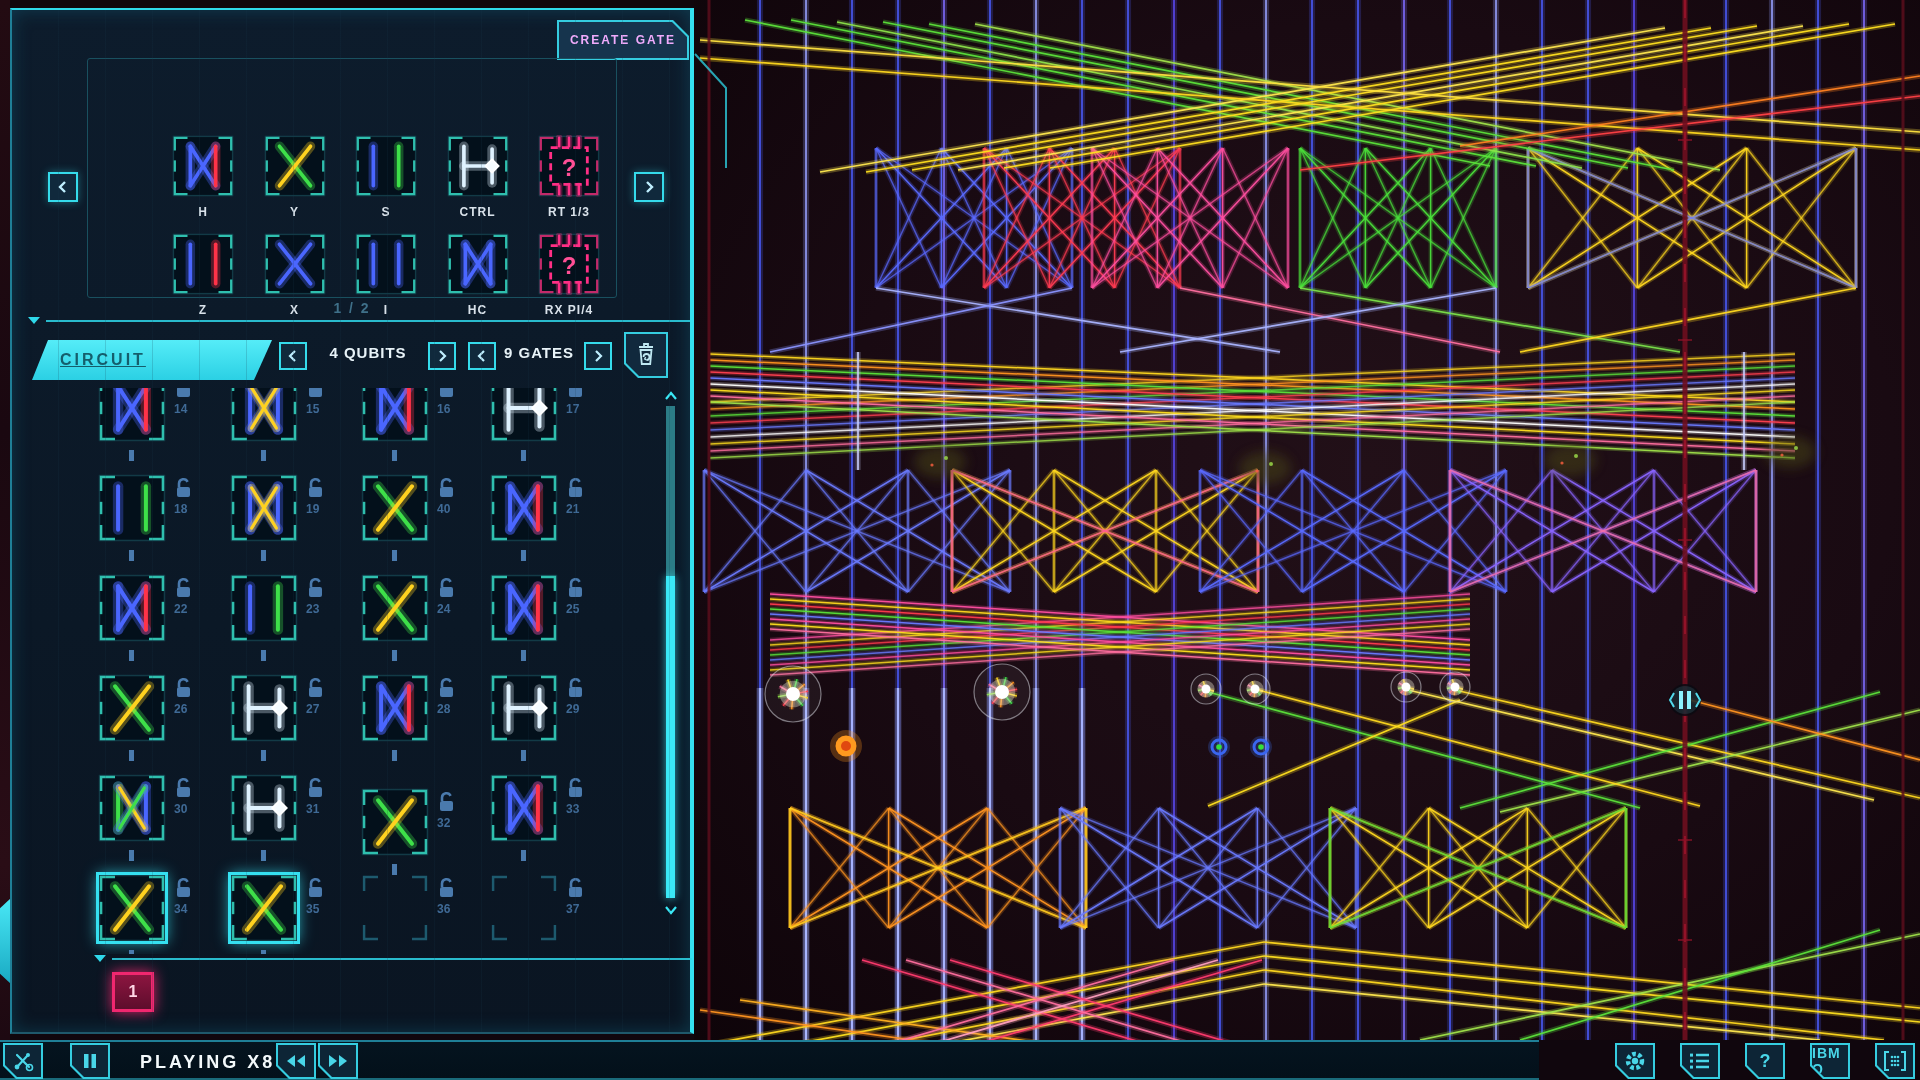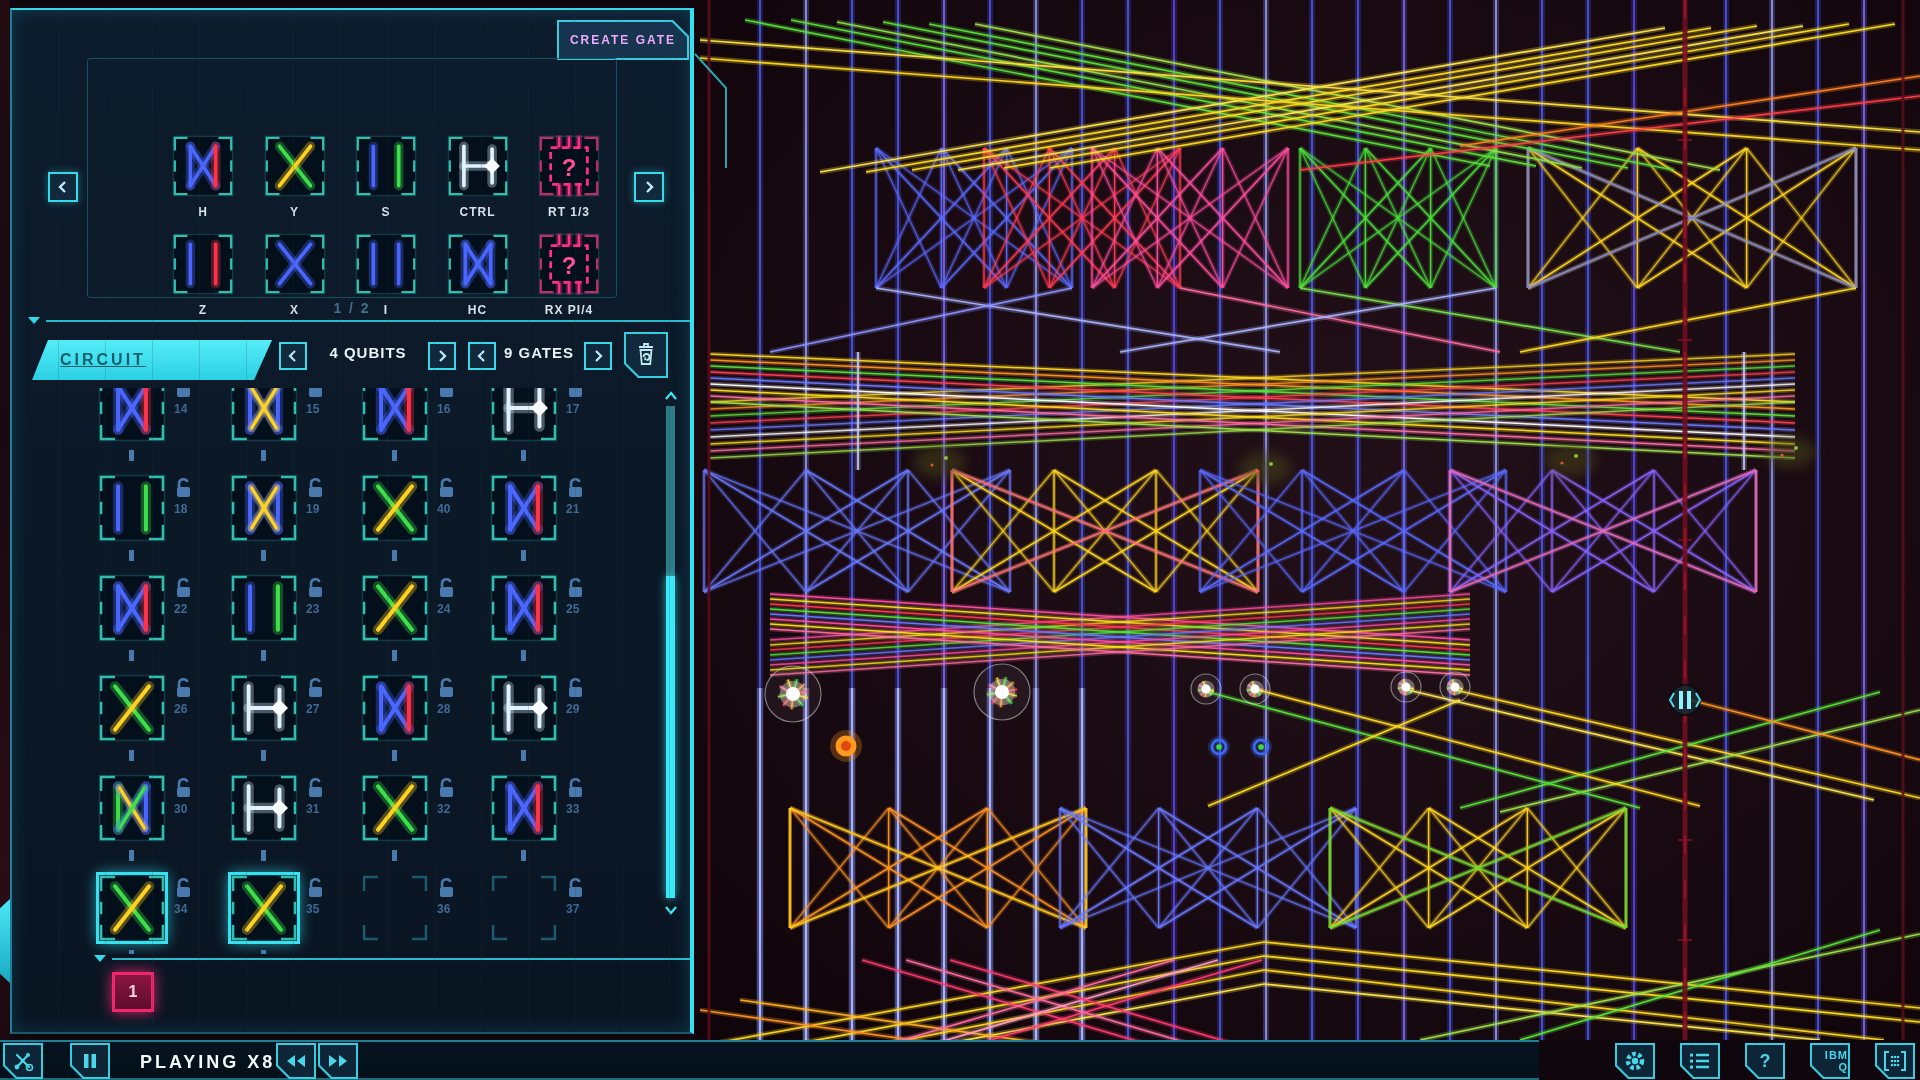--- a/index.html
+++ b/index.html
@@ -109,21 +109,21 @@
     background:linear-gradient(180deg,#05141f,#03101a); border-top:2px solid #1f7f97;
     border-bottom:2px solid #1a6a7a; }
   .nbtn { position:absolute; top:1px; width:40px; height:36px; background:#35cde0;
     clip-path:polygon(0 0,100% 0,100% 100%,13px 100%,0 calc(100% - 13px)); cursor:pointer; }
   .nbtn .in { position:absolute; inset:2px; background:#0d2536;
     clip-path:polygon(0 0,100% 0,100% 100%,12px 100%,0 calc(100% - 12px));
     display:flex; align-items:center; justify-content:center;
     color:#49d6e8; font-weight:bold; }
   .status { position:absolute; left:140px; top:0; height:40px; display:flex; align-items:center;
     color:#f4fafc; font-weight:bold; font-size:18px; letter-spacing:3px; }
-  .ibm-txt { font-size:11px; letter-spacing:1px; color:#bfefff;text-align:right; }
+  .ibm-txt { font-size:14px; letter-spacing:1px; color:#bfefff; }
   .help-txt { font-size:18px; color:#49d6e8; }
 </style>
 </head>
 <body>
 
 <div id="stage">
 
   <div class="viz-area">
     <svg id="viz" viewBox="694 0 1226 1040" width="1226" height="1040">
         <defs>
@@ -1676,21 +1676,21 @@
                 <polygon points="32,16.5 37.5,22 32,27.5 26.5,22" fill="#ffffff"></polygon>
                 <polygon points="32,18 36,22 32,26 28,22" fill="#f4fbff" stroke="#ffffff" stroke-width="2" stroke-opacity="0.4"></polygon>
               </svg></div>
             <div class="lock"><svg width="20" height="26" viewBox="0 0 20 26">
                 <path d="M5,11 V7.5 a4.5,4.5 0 0 1 8.6,-1.6" fill="none" stroke="#4a7aad" stroke-width="2.6"></path>
                 <rect x="3" y="11" width="13" height="10" rx="2" fill="#4a7aad"></rect>
               </svg></div>
             <div class="num">31</div>
             <div class="tick"></div>
           </div>
-          <div class="circ-cell" style="left: 301px; top: 386px;">
+          <div class="circ-cell" style="left: 301px; top: 400px;">
             <div class="tilebox"><svg width="68" height="68" viewBox="0 0 44 44">
                 <rect x="1" y="1" width="42" height="42" fill="#03101b" stroke="#123a46" stroke-width="1"></rect>
                 <g fill="none" stroke="#2fbfae" stroke-width="1.6">
                   <path d="M2,11 V2 H11"></path>
                   <path d="M33,2 H42 V11"></path>
                   <path d="M42,33 V42 H33"></path>
                   <path d="M11,42 H2 V33"></path>
                   <line x1="2" y1="18" x2="2" y2="26"></line>
                   <line x1="42" y1="18" x2="42" y2="26"></line>
                 </g>

